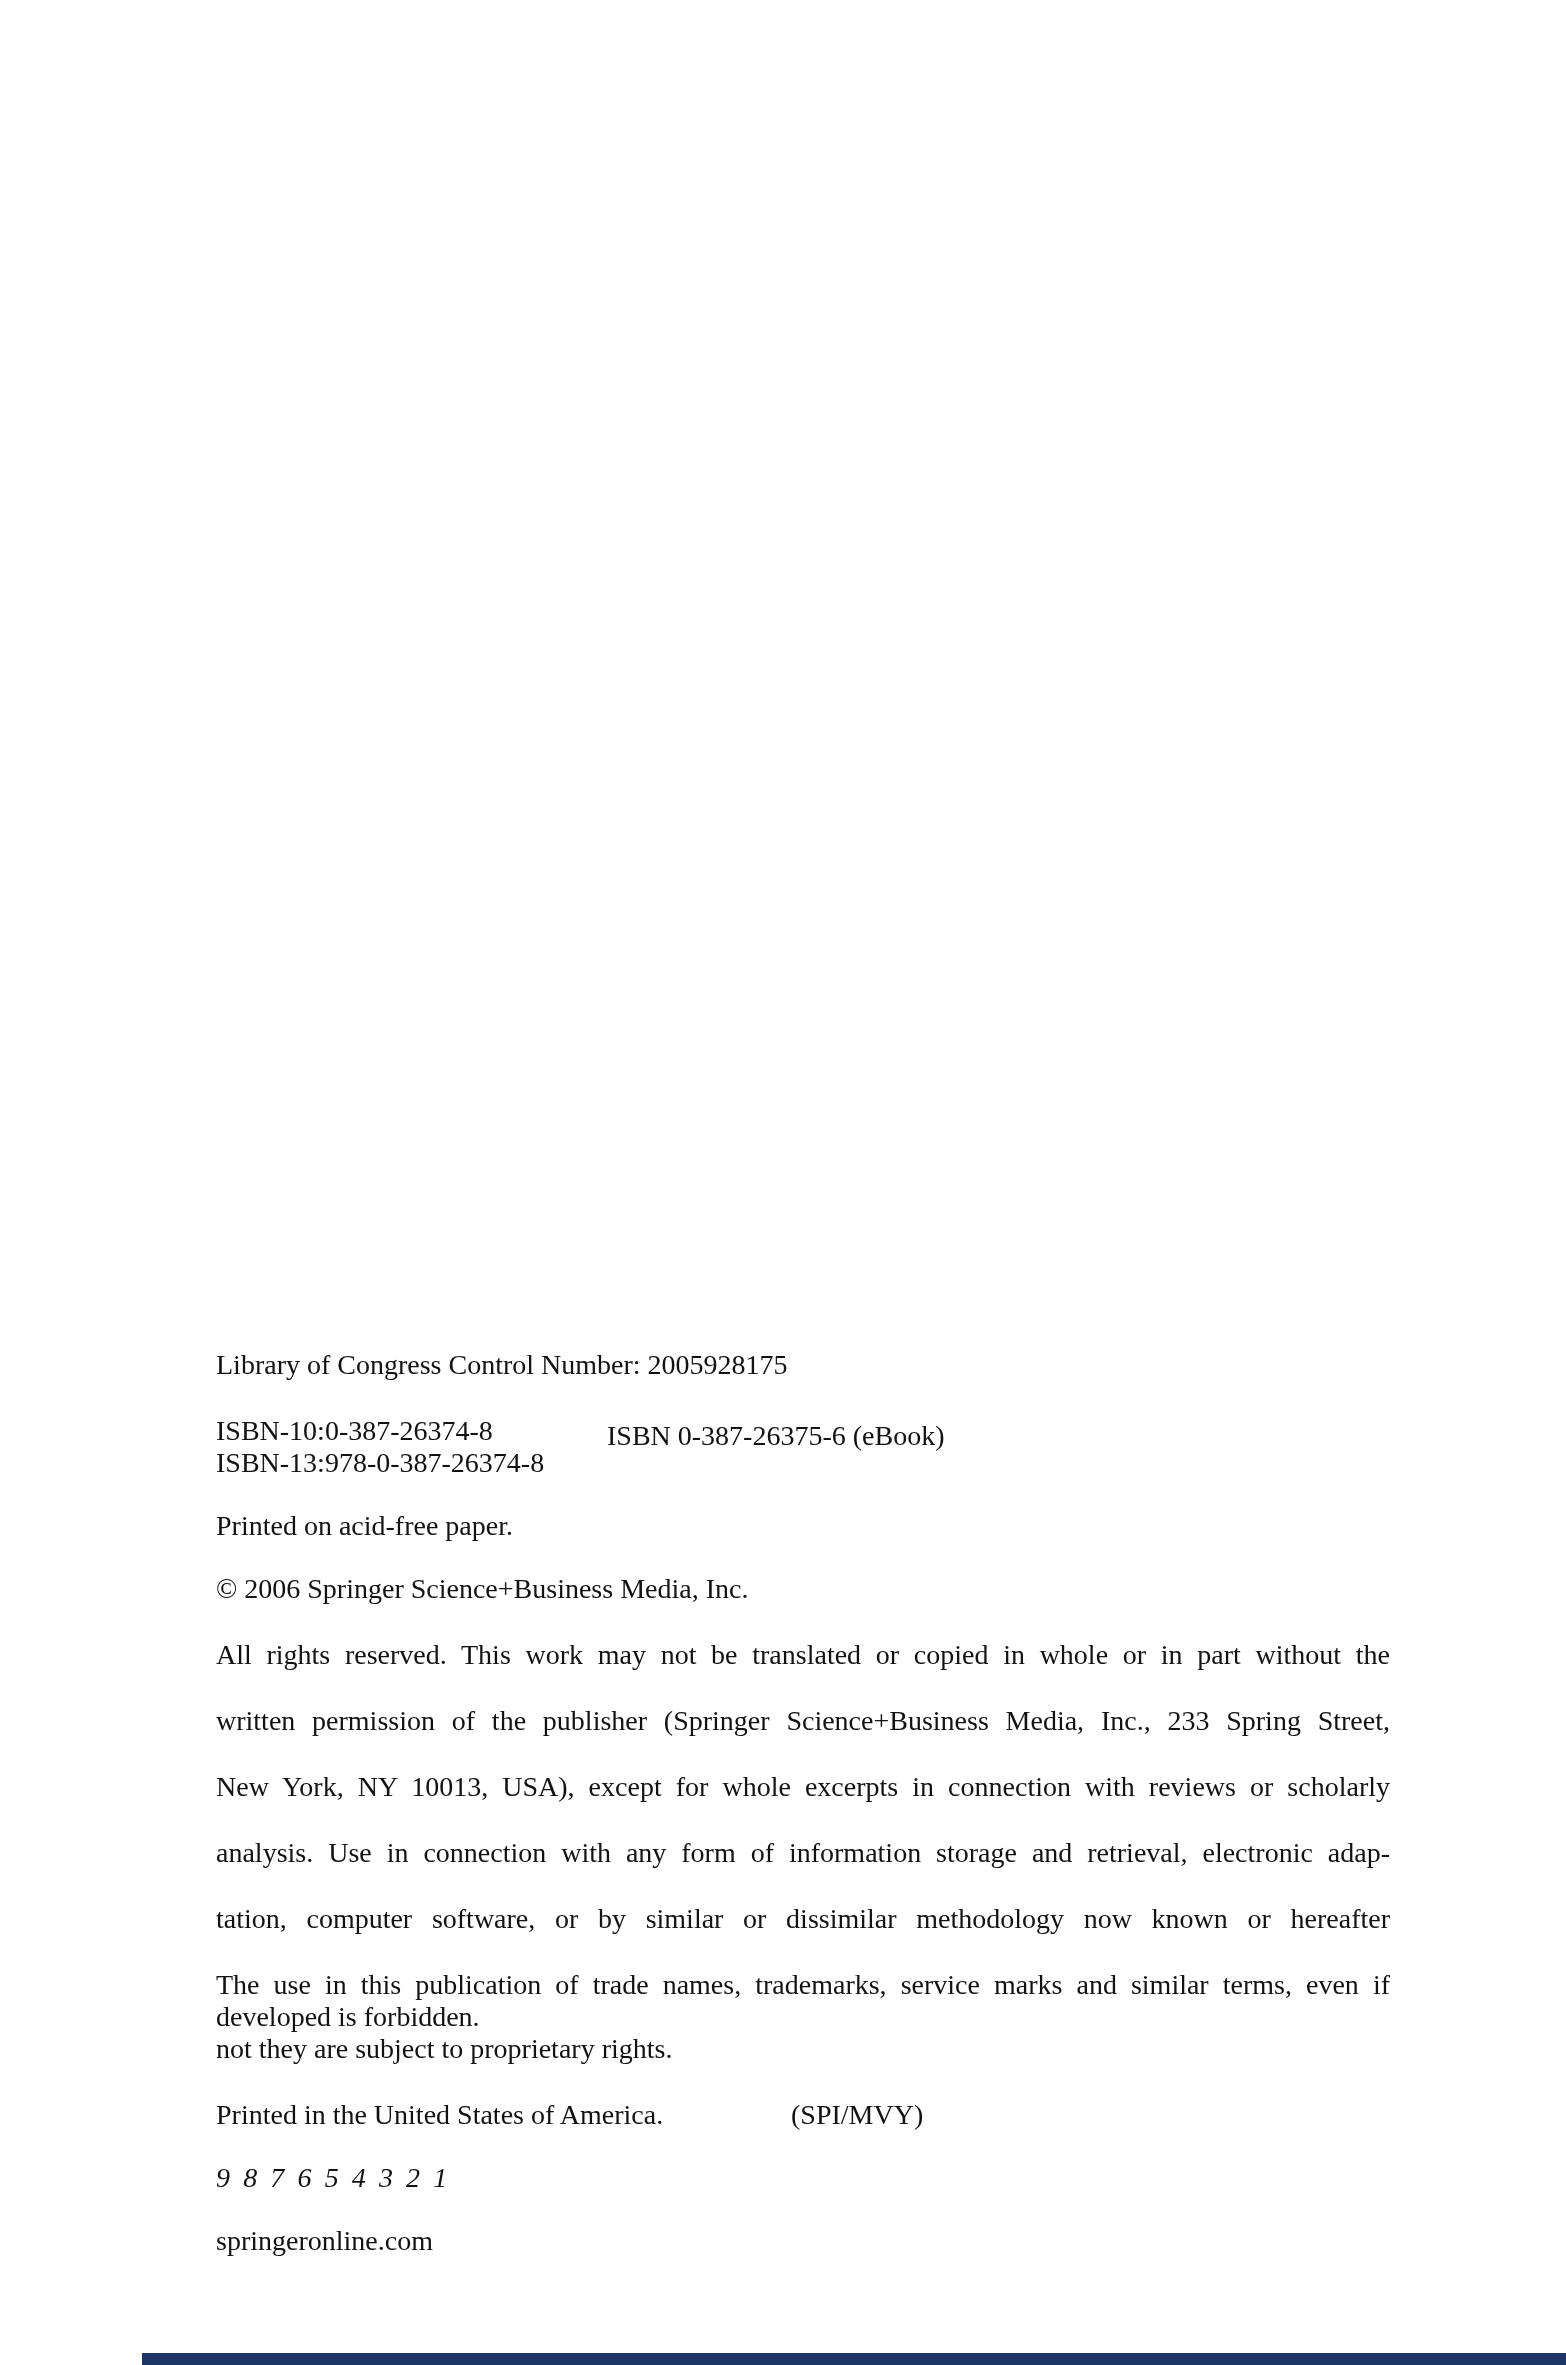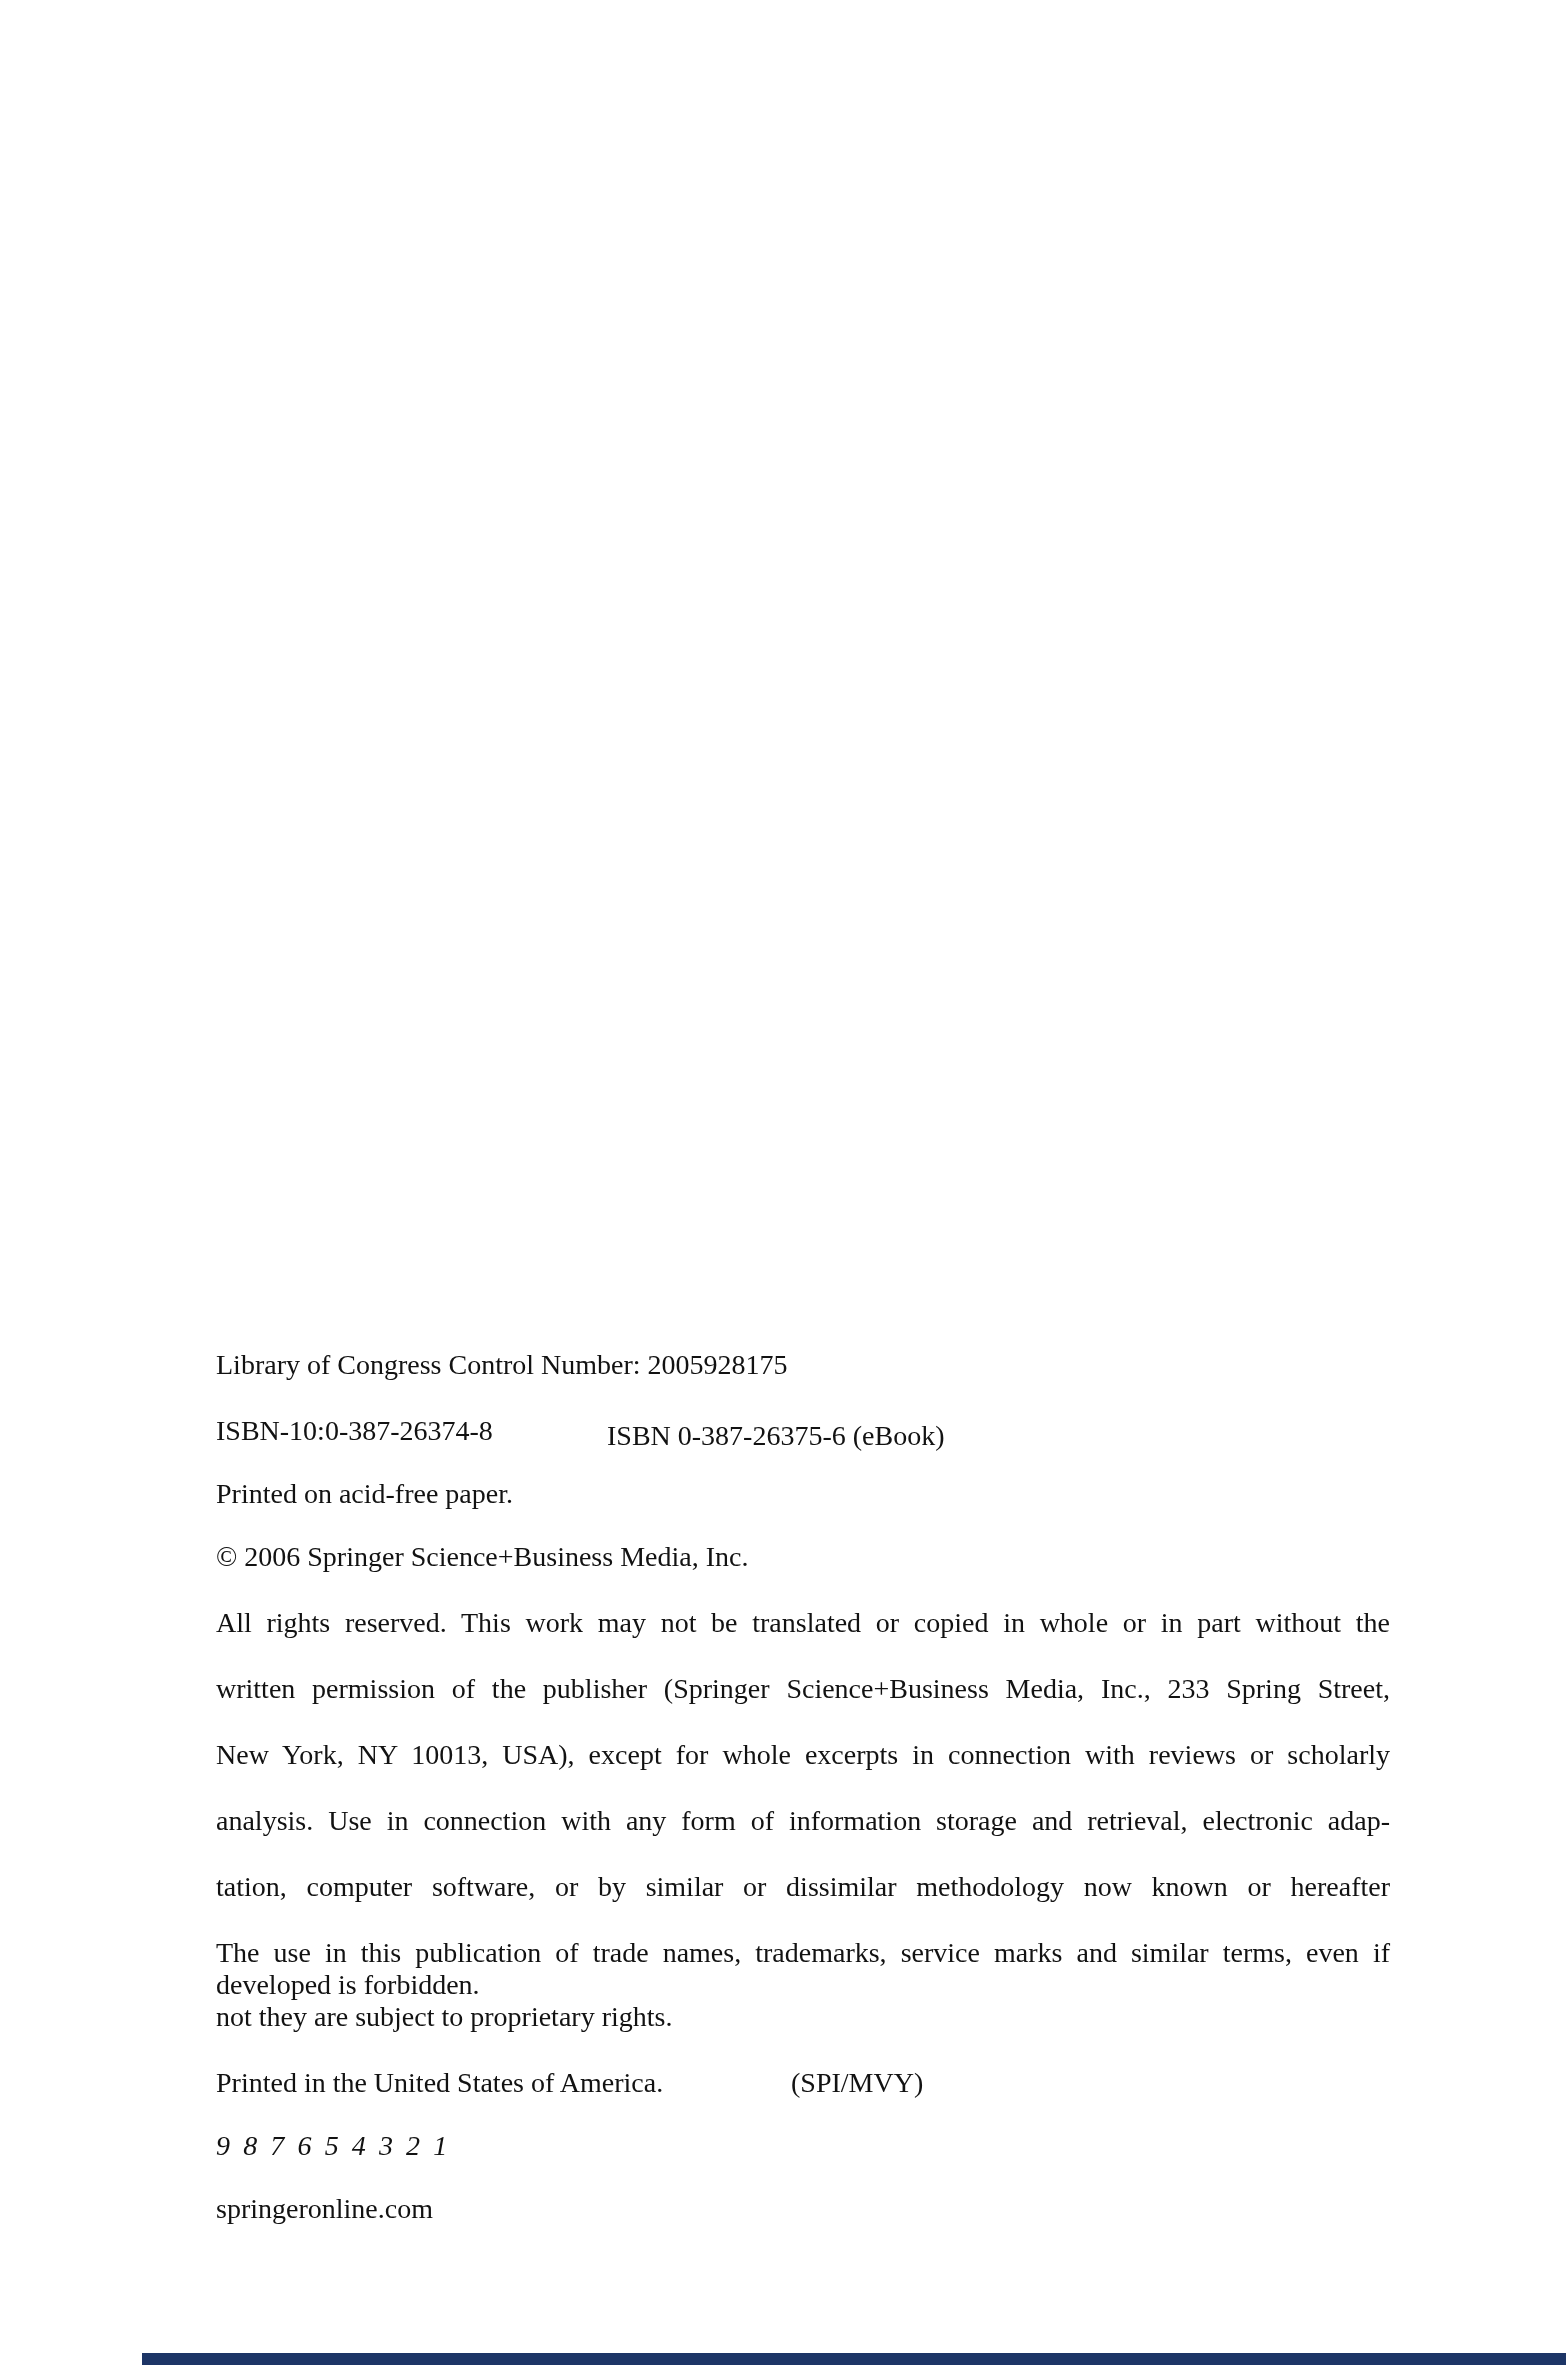--- a/index.html
+++ b/index.html
@@ -55,20 +55,21 @@
 
   <div class="colophon">
 
     <div class="block">Library of Congress Control Number: 2005928175</div>
 
     <div class="block gap-lg">
       <div class="line rel">
         <span>ISBN-10:0-387-26374-8</span>
         <span class="abs-ebook">ISBN 0-387-26375-6 (eBook)</span>
       </div>
+      <div class="line">ISBN-13:978-0-387-26374-8</div>
     </div>
 
     <div class="block gap-md">Printed on acid-free paper.</div>
 
     <div class="block gap-md">
       <div class="line">© 2006 Springer Science+Business Media, Inc.</div>
       <div class="line j">All rights reserved. This work may not be translated or copied in whole or in part without the</div>
       <div class="line j">written permission of the publisher (Springer Science+Business Media, Inc., 233 Spring Street,</div>
       <div class="line j">New York, NY 10013, USA), except for whole excerpts in connection with reviews or scholarly</div>
       <div class="line j">analysis. Use in connection with any form of information storage and retrieval, electronic adap-</div>

